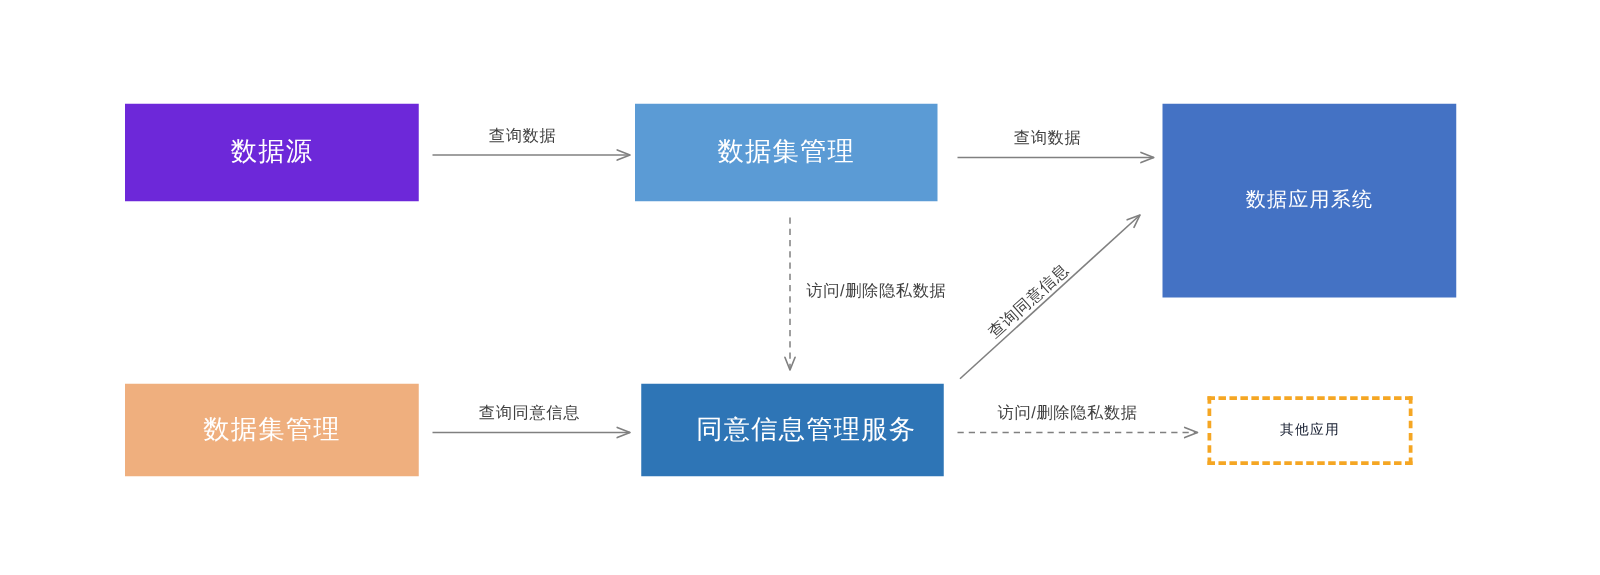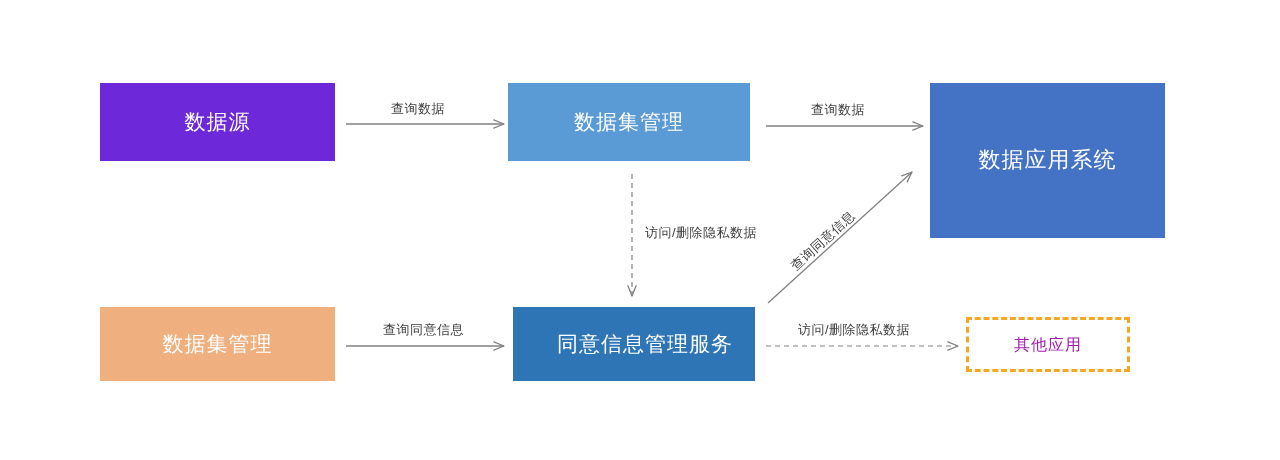--- a/index.html
+++ b/index.html
@@ -105,30 +105,30 @@
     </svg>
 
   <div id="nodes">
       <div class="node filled" style="left: 100px; top: 83px; width: 235px; height: 78px; background: #6d28d9;">
         <span class="node-label" style="font-size: 21px; color: rgb(255, 255, 255);">数据源</span>
       </div>
       <div class="node filled" style="left: 508px; top: 83px; width: 242px; height: 78px; background: rgb(91, 155, 213);">
         <span class="node-label" style="font-size: 21px; color: rgb(255, 255, 255);">数据集管理</span>
       </div>
       <div class="node filled" style="left: 930px; top: 83px; width: 235px; height: 155px; background: rgb(68, 114, 196);">
-        <span class="node-label" style="font-size: 22px; color: rgb(255, 255, 255);">数据应用系统</span>
+        <span class="node-label" style="font-size: 16px; color: rgb(255, 255, 255);">数据应用系统</span>
       </div>
       <div class="node filled" style="left: 100px; top: 307px; width: 235px; height: 74px; background: rgb(239, 175, 126);">
         <span class="node-label" style="font-size: 21px; color: rgb(255, 255, 255);">数据集管理</span>
       </div>
       <div class="node filled" style="left: 513px; top: 307px; width: 242px; height: 74px; background: rgb(46, 117, 182); padding-left: 22px;">
         <span class="node-label" style="font-size: 21px; color: rgb(255, 255, 255);">同意信息管理服务</span>
       </div>
       <div class="node dashed" style="left: 966px; top: 317px; width: 164px; height: 55px; border-color: rgb(245, 166, 35);">
-        <span class="node-label" style="font-size: 16px; color: #a21caf;">其他应用</span>
+        <span class="node-label" style="font-size: 11px; color: #0f172a;">其他应用</span>
       </div>
     </div>
   <div id="edge-labels">
       <div class="edge-label" style="left: 391px; top: 100px; color: rgb(64, 64, 64);">查询数据</div>
       <div class="edge-label" style="left: 811px; top: 101px; color: rgb(64, 64, 64);">查询数据</div>
       <div class="edge-label" style="left: 645px; top: 224px; color: rgb(64, 64, 64);">访问/删除隐私数据</div>
       <div class="edge-label rot" style="left: 793px; top: 259px; color: rgb(64, 64, 64); transform: rotate(-42deg);">查询同意信息</div>
       <div class="edge-label" style="left: 383px; top: 321px; color: rgb(64, 64, 64);">查询同意信息</div>
       <div class="edge-label" style="left: 798px; top: 321px; color: rgb(64, 64, 64);">访问/删除隐私数据</div>
     </div>

